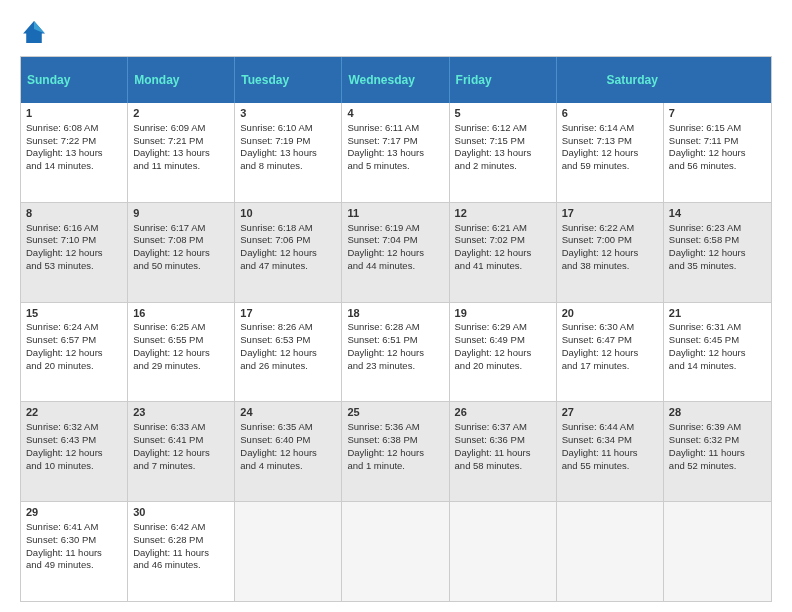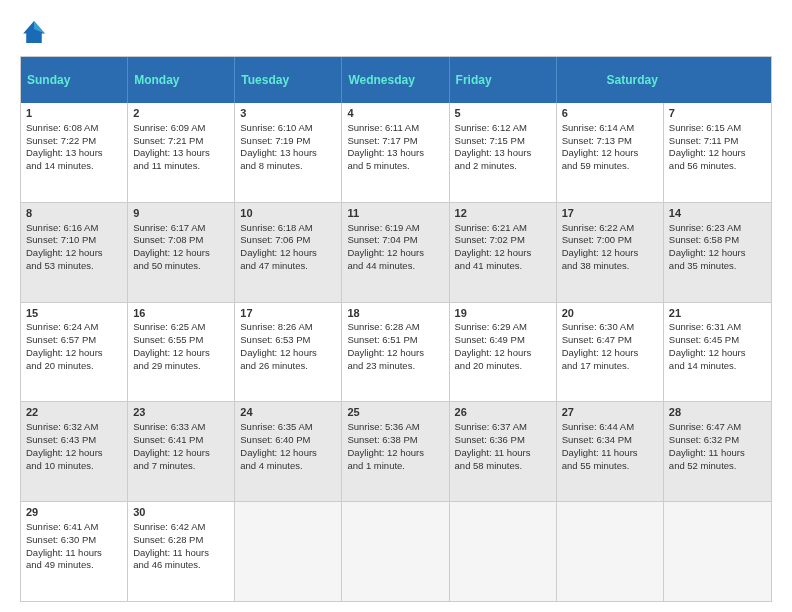--- a/index.html
+++ b/index.html
@@ -167,21 +167,21 @@
           <div class="cal-cell"><span class="day-num">20</span><span>Sunrise: 6:30 AM</span><br><span>Sunset: 6:47 PM</span><br><span>Daylight: 12 hours</span><br><span>and 17 minutes.</span></div>
           <div class="cal-cell"><span class="day-num">21</span><span>Sunrise: 6:31 AM</span><br><span>Sunset: 6:45 PM</span><br><span>Daylight: 12 hours</span><br><span>and 14 minutes.</span></div>
         </div>
         <div class="cal-row row-alt">
           <div class="cal-cell"><span class="day-num">22</span><span>Sunrise: 6:32 AM</span><br><span>Sunset: 6:43 PM</span><br><span>Daylight: 12 hours</span><br><span>and 10 minutes.</span></div>
           <div class="cal-cell"><span class="day-num">23</span><span>Sunrise: 6:33 AM</span><br><span>Sunset: 6:41 PM</span><br><span>Daylight: 12 hours</span><br><span>and 7 minutes.</span></div>
           <div class="cal-cell"><span class="day-num">24</span><span>Sunrise: 6:35 AM</span><br><span>Sunset: 6:40 PM</span><br><span>Daylight: 12 hours</span><br><span>and 4 minutes.</span></div>
           <div class="cal-cell"><span class="day-num">25</span><span>Sunrise: 5:36 AM</span><br><span>Sunset: 6:38 PM</span><br><span>Daylight: 12 hours</span><br><span>and 1 minute.</span></div>
           <div class="cal-cell"><span class="day-num">26</span><span>Sunrise: 6:37 AM</span><br><span>Sunset: 6:36 PM</span><br><span>Daylight: 11 hours</span><br><span>and 58 minutes.</span></div>
           <div class="cal-cell"><span class="day-num">27</span><span>Sunrise: 6:44 AM</span><br><span>Sunset: 6:34 PM</span><br><span>Daylight: 11 hours</span><br><span>and 55 minutes.</span></div>
-          <div class="cal-cell"><span class="day-num">28</span><span>Sunrise: 6:47 AM</span><br><span>Sunset: 6:32 PM</span><br><span>Daylight: 11 hours</span><br><span>and 52 minutes.</span></div>
+          <div class="cal-cell"><span class="day-num">28</span><span>Sunrise: 6:39 AM</span><br><span>Sunset: 6:32 PM</span><br><span>Daylight: 11 hours</span><br><span>and 52 minutes.</span></div>
         </div>
         <div class="cal-row">
           <div class="cal-cell"><span class="day-num">29</span><span>Sunrise: 6:41 AM</span><br><span>Sunset: 6:30 PM</span><br><span>Daylight: 11 hours</span><br><span>and 49 minutes.</span></div>
           <div class="cal-cell"><span class="day-num">30</span><span>Sunrise: 6:42 AM</span><br><span>Sunset: 6:28 PM</span><br><span>Daylight: 11 hours</span><br><span>and 46 minutes.</span></div>
           <div class="cal-cell empty"></div>
           <div class="cal-cell empty"></div>
           <div class="cal-cell empty"></div>
           <div class="cal-cell empty"></div>
           <div class="cal-cell empty"></div>
         </div>

